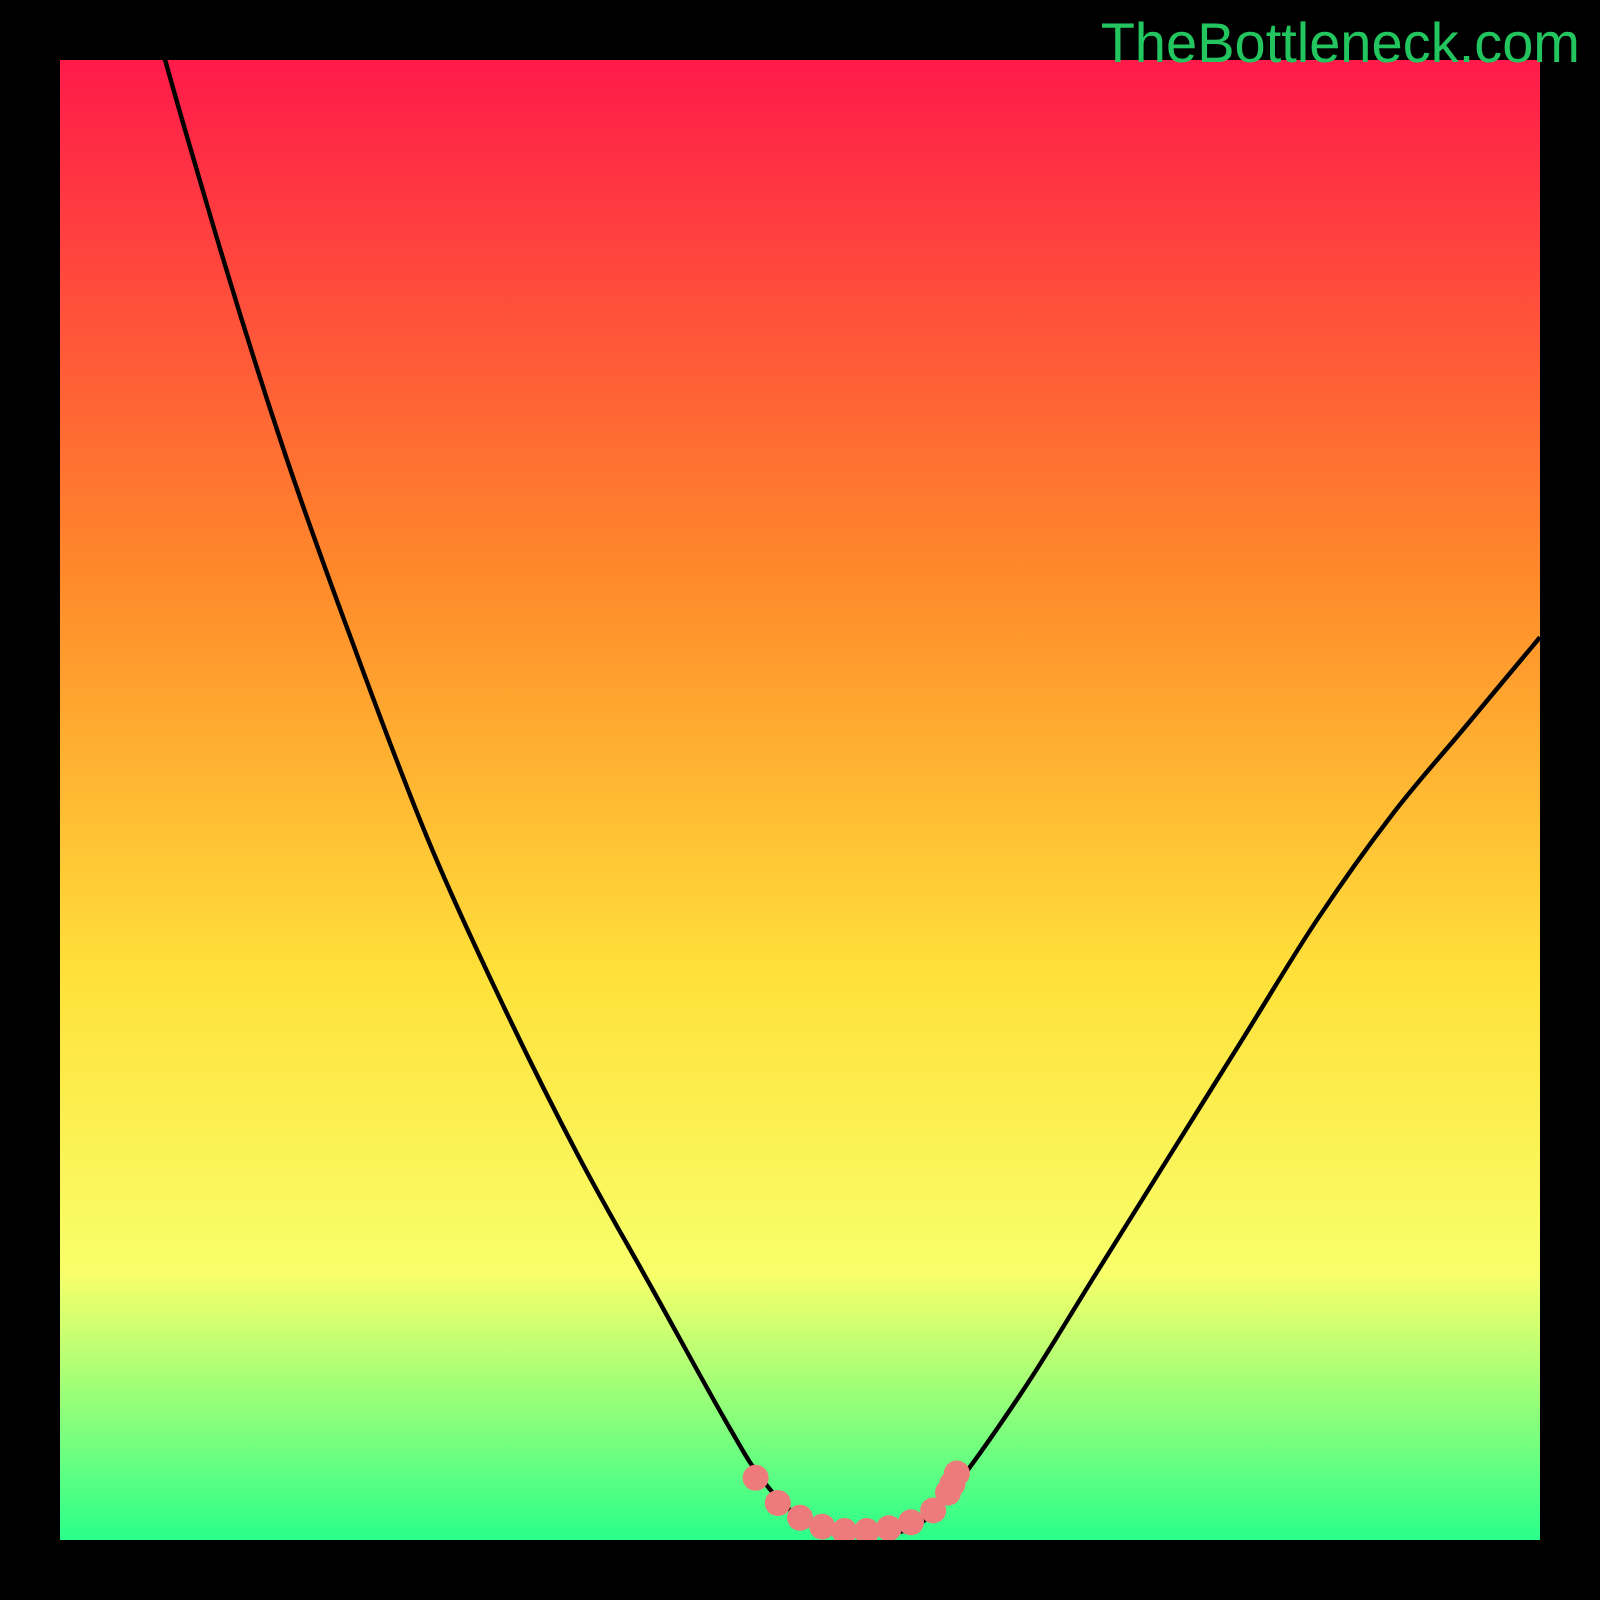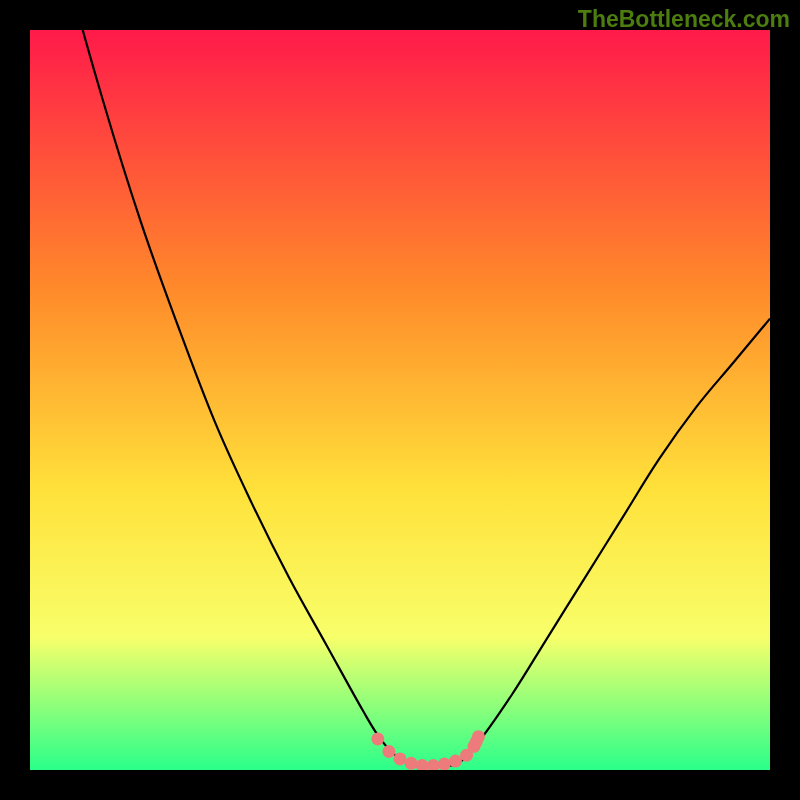--- a/index.html
+++ b/index.html
@@ -14,23 +14,23 @@
   .frame {
     position: relative;
     width: 800px;
     height: 800px;
     background: #000;
   }
   .watermark {
     position: absolute;
     top: 6px;
     right: 10px;
-    color: #4d7c0f;
-    font-size: 23px;
-    font-weight: bold;
+    color: #22c55e;
+    font-size: 28px;
+    font-weight: normal;
     z-index: 10;
     user-select: none;
   }
   .plot-area {
     position: absolute;
     left: 30px;
     top: 30px;
     width: 740px;
     height: 740px;
     overflow: hidden;

